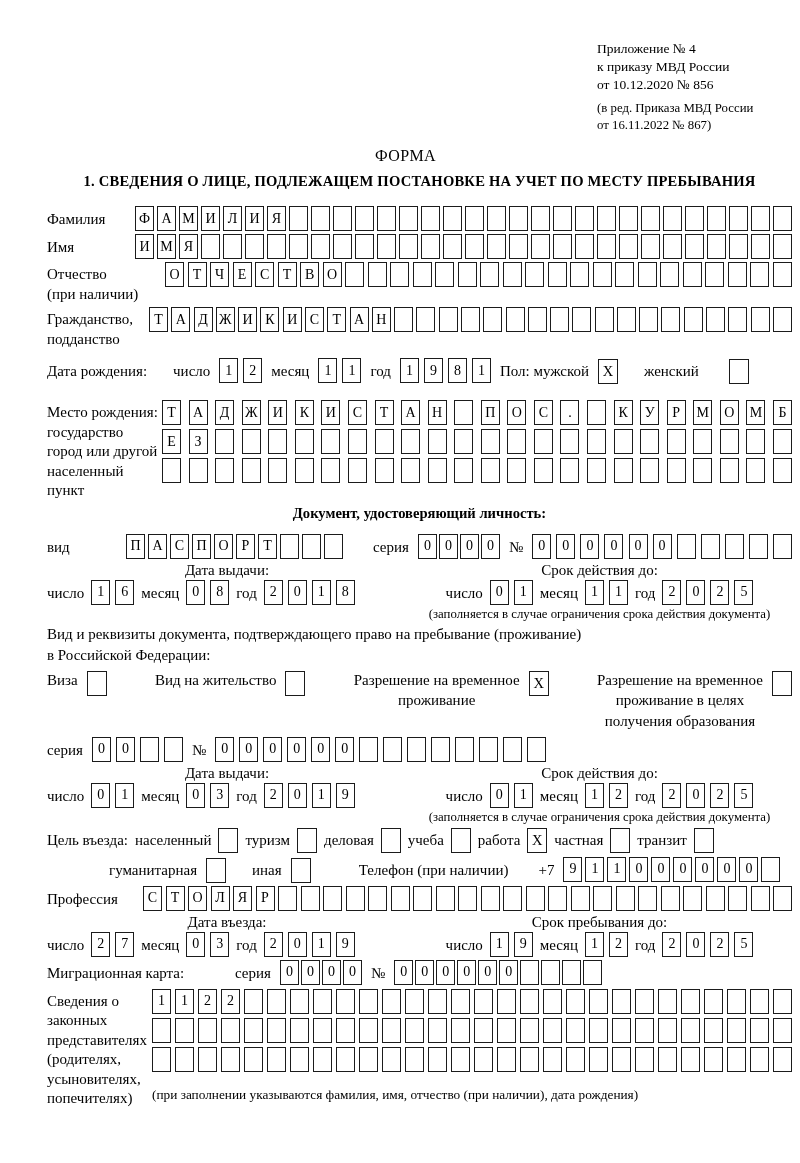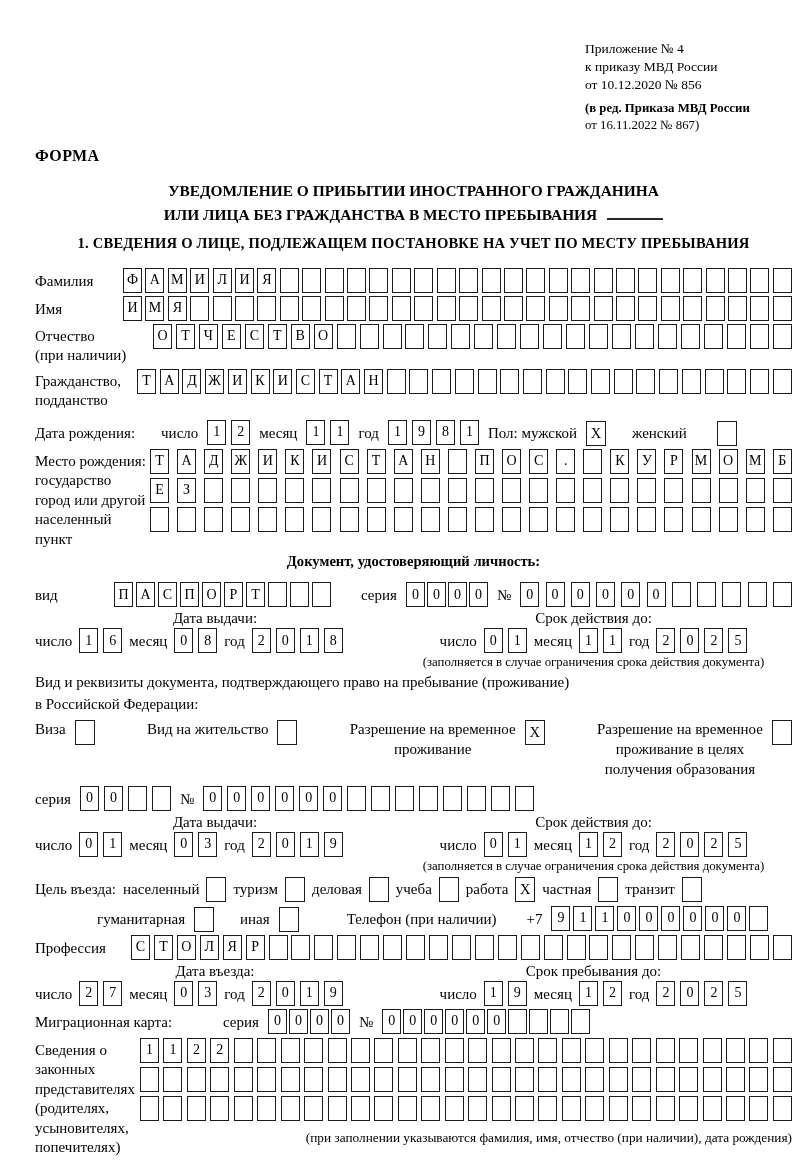--- a/index.html
+++ b/index.html
@@ -1,24 +1,24 @@
 <!DOCTYPE html>
 <html><head>
 <meta charset="utf-8">
 <style>
   html,body{margin:0;padding:0;background:#888;}
   .page{
     width:800px;height:1163px;box-sizing:border-box;margin:0 auto;
     background:#fff;color:#000;font-family:"Liberation Serif","DejaVu Serif",serif;
-    padding:40px 8px 8px 35px;overflow:hidden;position:relative;
+    padding:40px 8px 8px 47px;overflow:hidden;position:relative;
   }
   .annex{margin-left:550px;width:195px;font-size:13.5px;line-height:1.35;}
   .annex .sub{font-size:12.8px;}
-  .annex .mt{margin-top:5px;font-weight:bold;}
-  .forma{text-align:left;margin-right:28px;font-weight:bold;font-size:16px;margin-top:13px;letter-spacing:.4px;}
+  .annex .mt{margin-top:5px;}
+  .forma{text-align:center;margin-right:28px;font-weight:normal;font-size:16px;margin-top:13px;letter-spacing:.4px;}
   .title{text-align:center;font-weight:bold;font-size:15.4px;margin-top:14px;line-height:1.55;}
   .title-underline{display:inline-block;width:56px;border-bottom:2px solid #2a2a2a;margin-left:10px;vertical-align:baseline;}
   .sec-heading{text-align:center;font-weight:bold;font-size:14.6px;margin-top:8px;letter-spacing:.2px;}
   .form-body{margin-top:16px;font-size:15px;}
   .row{display:flex;align-items:flex-start;margin-bottom:3px;}
   .lbl{font-size:15px;line-height:1.22;padding-top:4px;white-space:nowrap;}
   .lblblock{font-size:15px;line-height:1.3;padding-top:3px;}
   .cell{box-sizing:border-box;width:19px;height:25px;border:1.6px solid #1b1b1b;display:inline-flex;
         align-items:center;justify-content:center;font-size:14px;flex:none;background:#fff;}
   .strip{display:flex;gap:3px;align-items:flex-start;}
@@ -40,43 +40,37 @@
   .dc-left{width:360px;flex:none;}
   .dc-right{flex:1;}
   .dc-head{text-align:center;font-size:15px;margin-bottom:1px;}
   .note{font-size:12.8px;text-align:center;margin-top:2px;}
   .plain{font-size:15px;line-height:1.45;}
   .permit-row{display:flex;align-items:flex-start;justify-content:space-between;margin:3px 0 6px;}
   .pitem{display:flex;align-items:flex-start;gap:9px;}
   .plabel{text-align:center;font-size:15px;line-height:1.35;}
   .purpose-row{display:flex;align-items:flex-start;gap:7px;margin-bottom:4px;}
   .stack{display:flex;flex-direction:column;gap:4px;flex:1;}
-  .rep-note{font-size:13.3px;text-align:right;margin-top:5px;}
+  .rep-note{font-size:13.3px;text-align:left;margin-top:11px;}
 </style>
 </head>
 <body>
 
 <div class="page">
 
   <div class="annex">
     <div>Приложение № 4</div>
     <div>к приказу МВД России</div>
     <div>от 10.12.2020 № 856</div>
     <div class="sub mt">(в ред. Приказа МВД России</div>
     <div class="sub">от 16.11.2022 № 867)</div>
   </div>
 
   <div class="forma">ФОРМА</div>
 
-  <div class="title">
-    <div>УВЕДОМЛЕНИЕ О ПРИБЫТИИ ИНОСТРАННОГО ГРАЖДАНИНА</div>
-    <div>
-      <span>ИЛИ ЛИЦА БЕЗ ГРАЖДАНСТВА В МЕСТО ПРЕБЫВАНИЯ</span><span class="title-underline"></span>
-    </div>
-  </div>
 
   <div class="sec-heading">1. СВЕДЕНИЯ О ЛИЦЕ, ПОДЛЕЖАЩЕМ ПОСТАНОВКЕ НА УЧЕТ ПО МЕСТУ ПРЕБЫВАНИЯ</div>
 
   <div class="form-body">
 
     <div class="row">
       <span class="lbl w88">Фамилия</span>
       <span class="strip fill">
           <span class="cell">Ф</span>
           <span class="cell">А</span>
@@ -243,21 +237,21 @@
           <span class="cell">1</span>
         </span>
       <span class="lbl">Пол: мужской</span>
       <span class="cb">X</span>
       <span class="gap8"></span>
       <span class="lbl">женский</span>
       <span class="gap12"></span>
       <span class="cb"></span>
     </div>
 
-    <div class="row" style="margin-top:3px;">
+    <div class="row" style="margin-top:16px;">
       <span class="lblblock w115">
         <div>Место рождения:</div>
         <div>государство</div>
         <div>город или другой</div>
         <div>населенный пункт</div>
       </span>
       <span class="stack">
         <span class="strip fill">
             <span class="cell">Т</span>
             <span class="cell">А</span>

